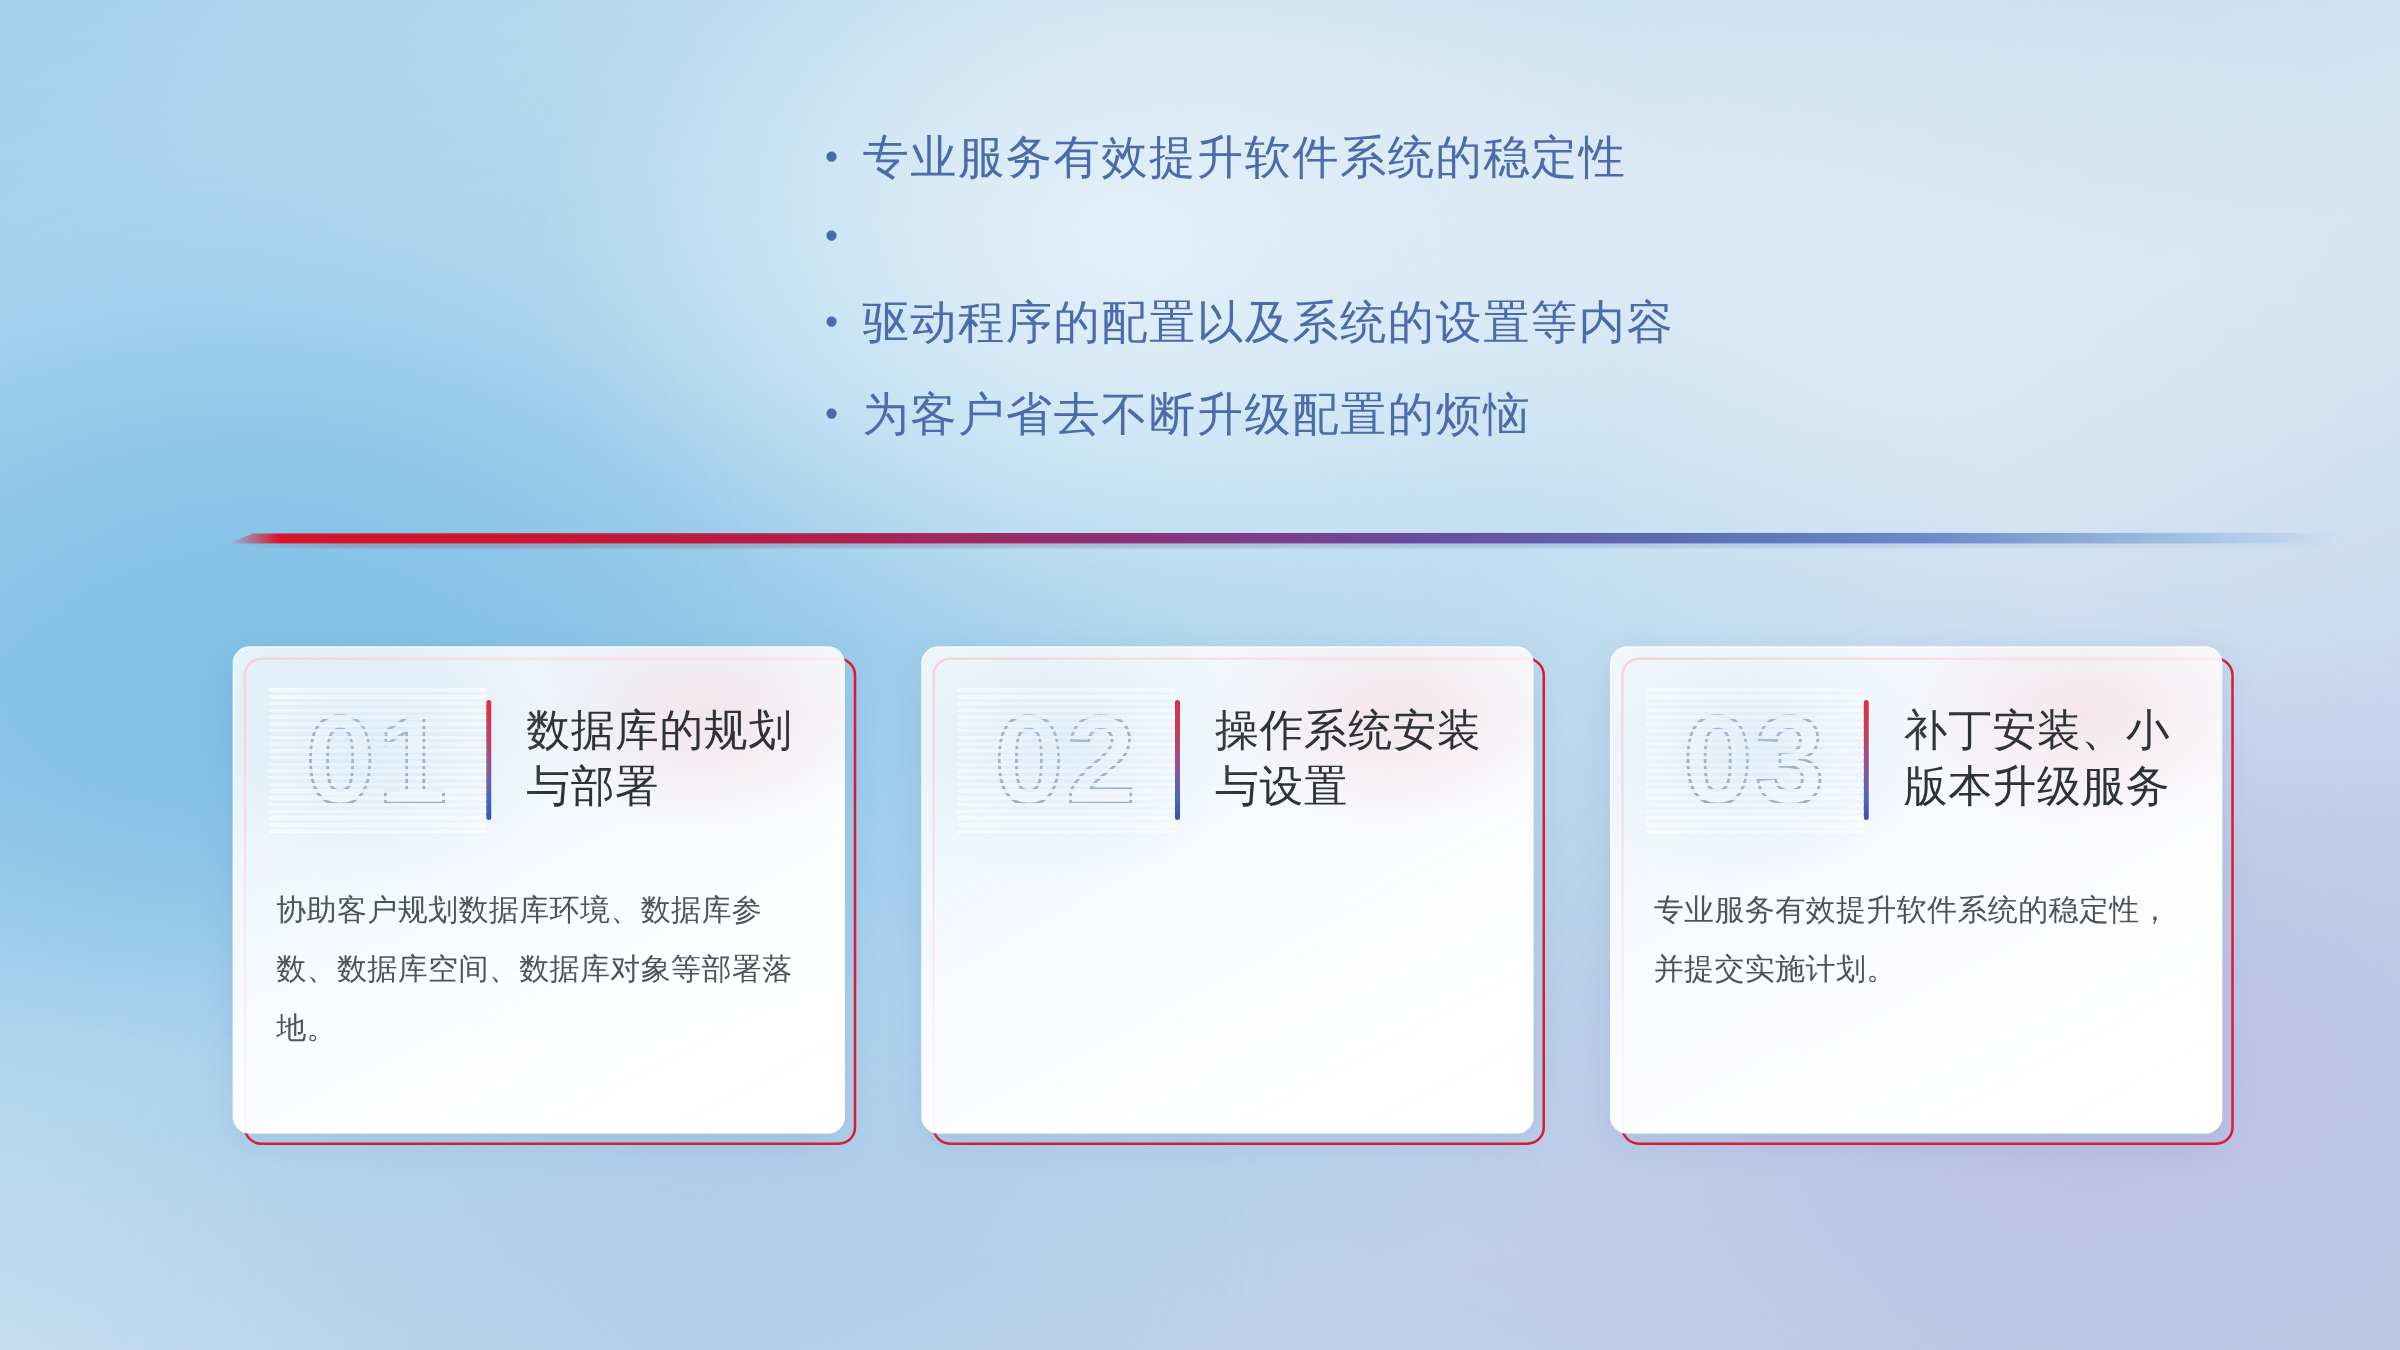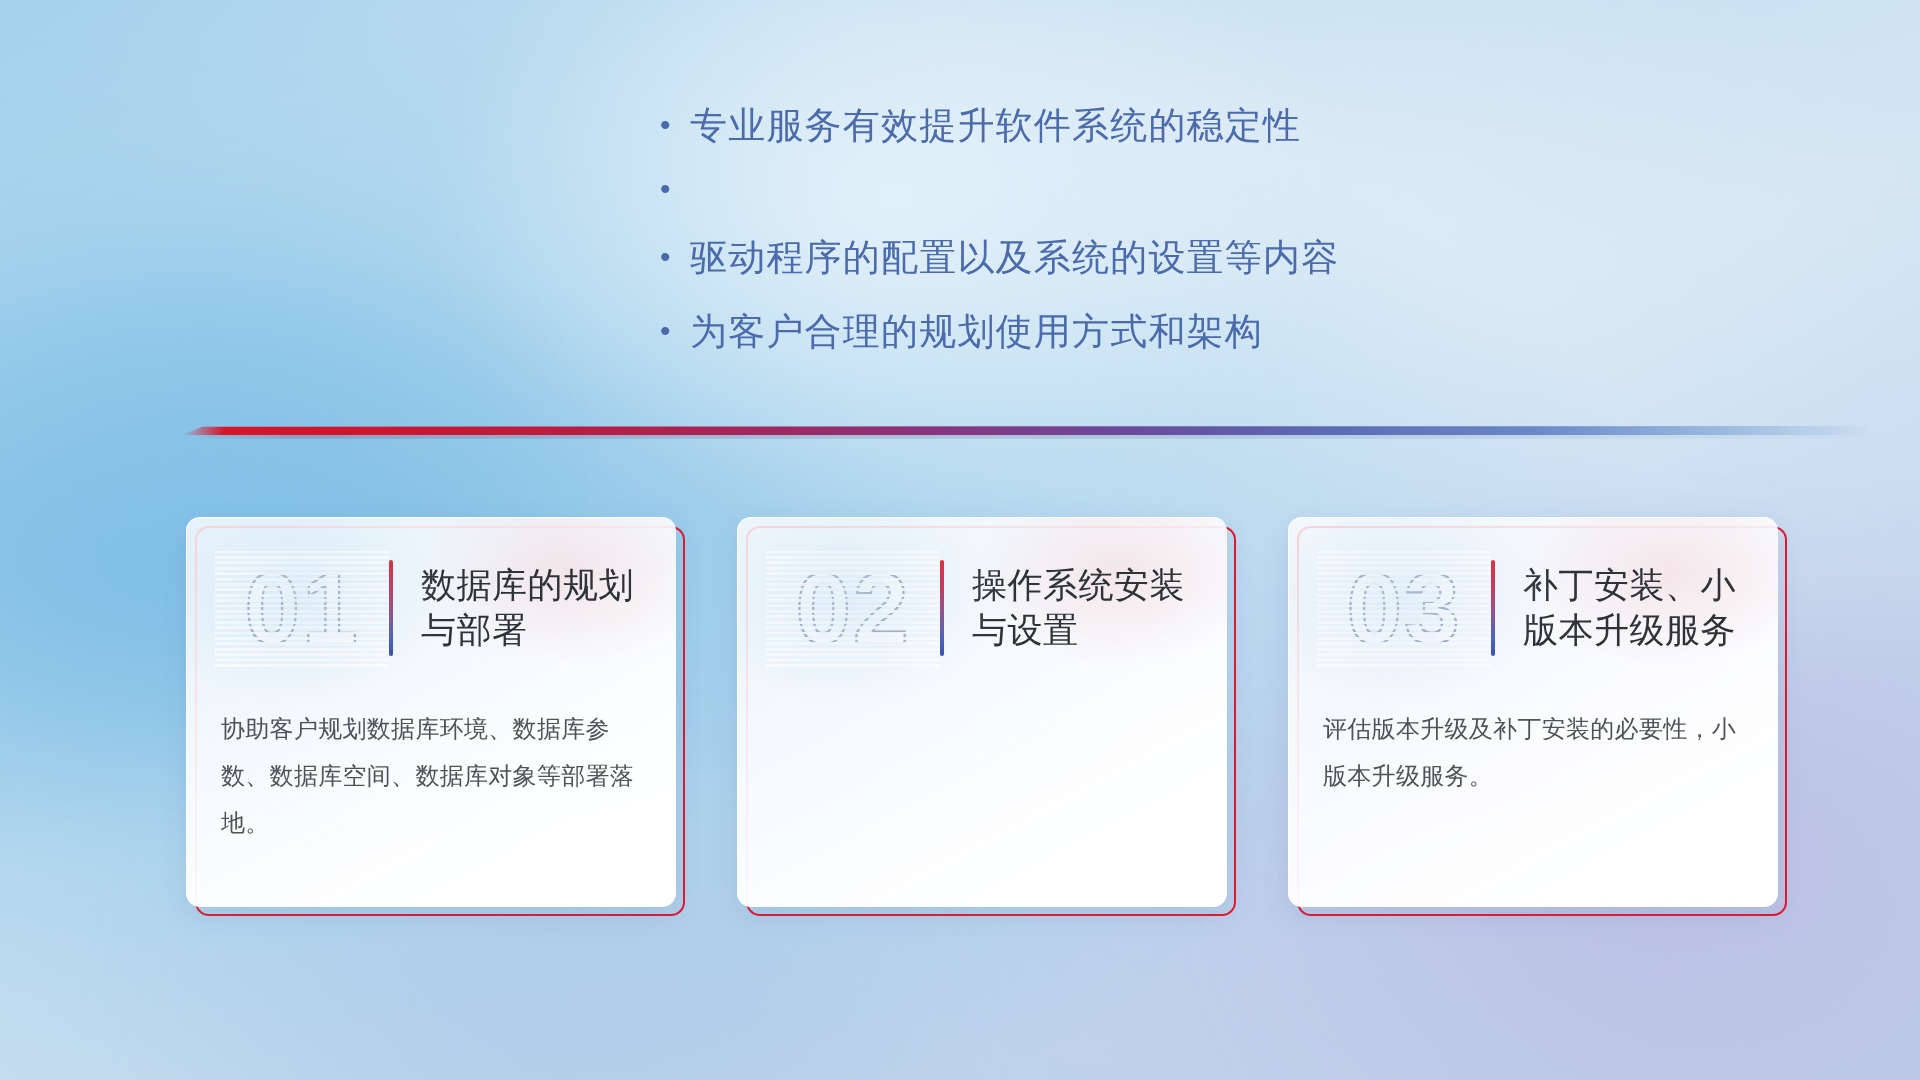--- a/index.html
+++ b/index.html
@@ -288,21 +288,21 @@
     </div>
     <div class="bullet-row">
       <span class="bullet-dot">•</span>
     </div>
     <div class="bullet-row">
       <span class="bullet-dot">•</span>
       <span class="bullet-text">驱动程序的配置以及系统的设置等内容</span>
     </div>
     <div class="bullet-row">
       <span class="bullet-dot">•</span>
-      <span class="bullet-text">为客户合理的规划使用方式和架构</span>
+      <span class="bullet-text">为客户省去不断升级配置的烦恼</span>
     </div>
   </div>
 
   <div id="divider-wrap">
     <div id="divider-shadow"></div>
     <div id="divider-line"></div>
   </div>
 
   <div id="cards">
 
@@ -333,18 +333,18 @@
 
     <div class="card" style="left:1288px;">
       <div class="card-accent"></div>
       <div class="card-face">
         <div class="card-head">
           <div class="card-number">03</div>
           <div class="num-stripes"></div>
           <div class="card-rule"></div>
           <div class="card-title">补丁安装、小版本升级服务</div>
         </div>
-        <div class="card-body">评估版本升级及补丁安装的必要性，小版本升级服务。</div>
+        <div class="card-body">专业服务有效提升软件系统的稳定性，并提交实施计划。</div>
       </div>
     </div>
 
   </div>
 </div>
 
 </body></html>

